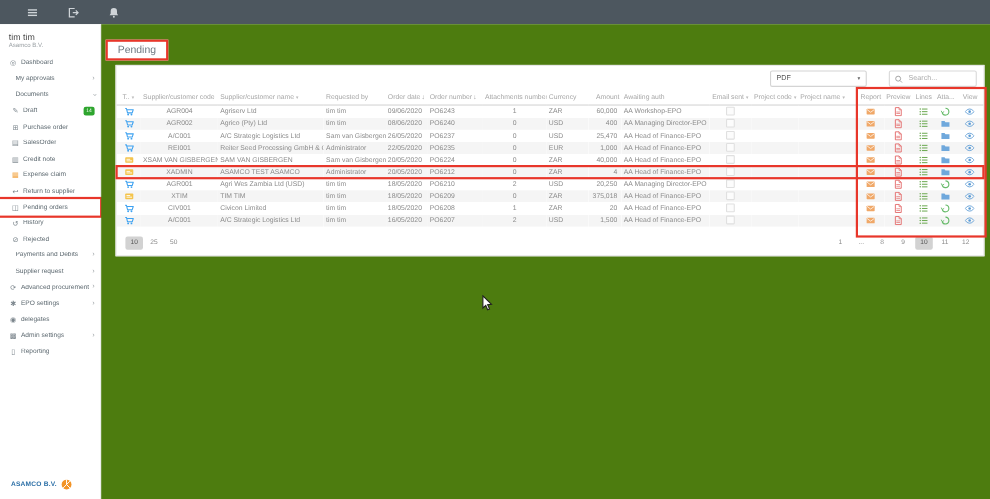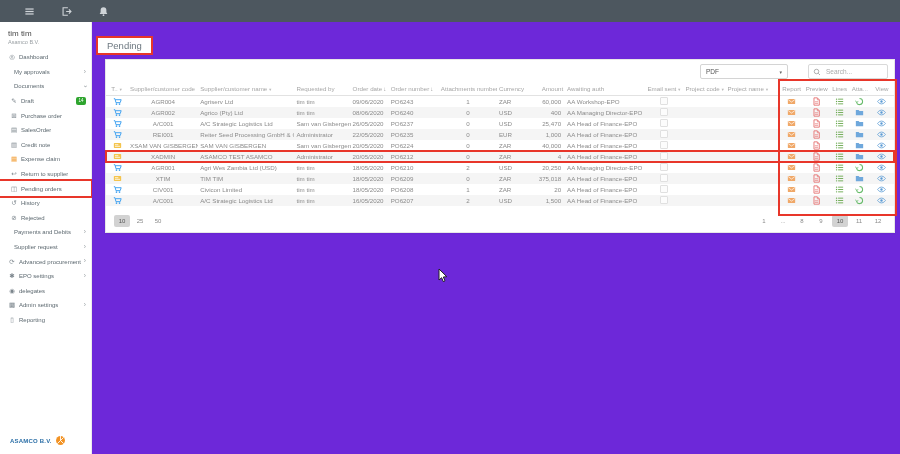--- a/index.html
+++ b/index.html
@@ -20,21 +20,21 @@
   .side-item .glyph{font-size:6.5px;width:8px;text-align:center;color:#7b858c;flex:0 0 auto}
   .side-item .lbl{white-space:nowrap;overflow:hidden}
   .badge{margin-left:auto;background:#2ea52e;color:#fff;font-size:4.5px;line-height:1;
          padding:1.5px 2.5px;border-radius:2px}
   .chev{margin-left:auto;color:#9aa0a4;font-size:6.5px;line-height:1}
   .chev.down{transform:rotate(90deg)}
   .side-item.annotated{outline:2px solid #e8362a;outline-offset:0}
   .side-logo{position:absolute;bottom:8px;left:10px;display:flex;align-items:center;gap:3px}
   .side-logo .txt{font-size:6px;font-weight:bold;color:#2a6ea6;letter-spacing:.2px}
   
-  .main{position:absolute;top:22px;left:92px;right:0;bottom:0;background:#6d28d9}
+  .main{position:absolute;top:22px;left:92px;right:0;bottom:0;background:#4d7c0f}
   .page-title{position:absolute;left:4px;top:14px;border:2px solid #e8362a;padding:2px 9px;
               font-size:9.5px;color:#6d7880;background:#fff}
   .card{position:absolute;left:13px;top:37px;width:788px;height:172px;background:#fff;
         border:1px solid #e7e7e7;box-shadow:0 1px 2px rgba(0,0,0,.05);box-sizing:content-box}
   .toolbar{position:absolute;top:4px;right:6px;display:flex;gap:20px;align-items:center}
   .select{width:88px;height:15px;border:1px solid #d4d4d4;border-radius:2px;display:flex;
           align-items:center;padding:0 5px;font-size:6.5px;color:#555;background:#fff;
           box-sizing:border-box;cursor:pointer}
   .select .caret{margin-left:auto;font-size:5px;color:#666}
   .search{width:80px;height:15px;border:1px solid #d9d9d9;border-radius:2px;display:flex;

